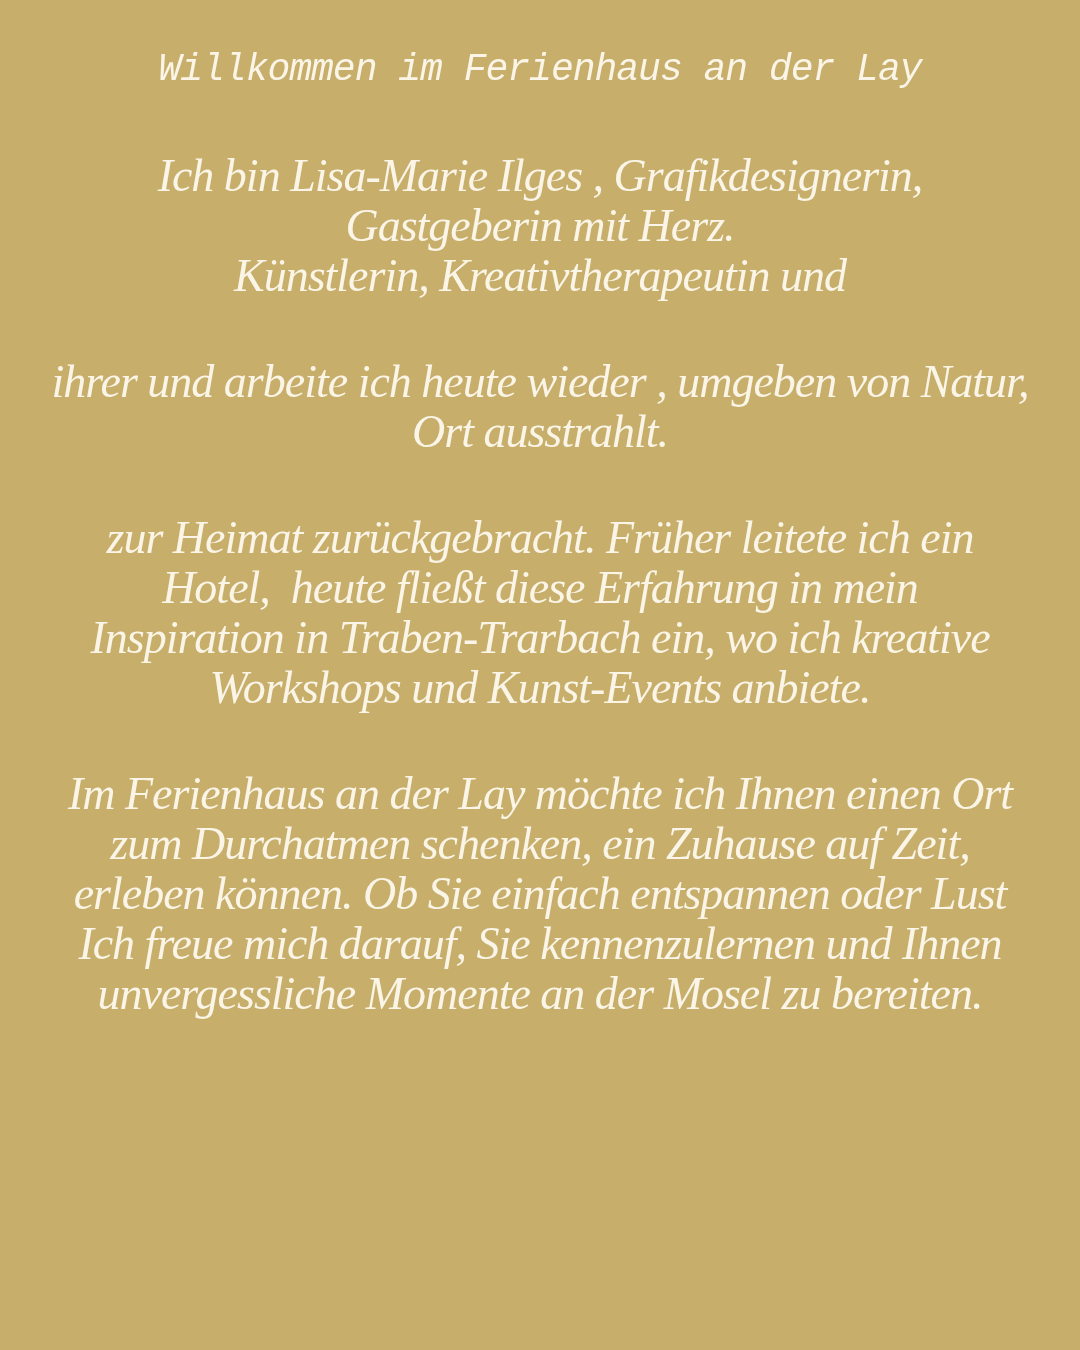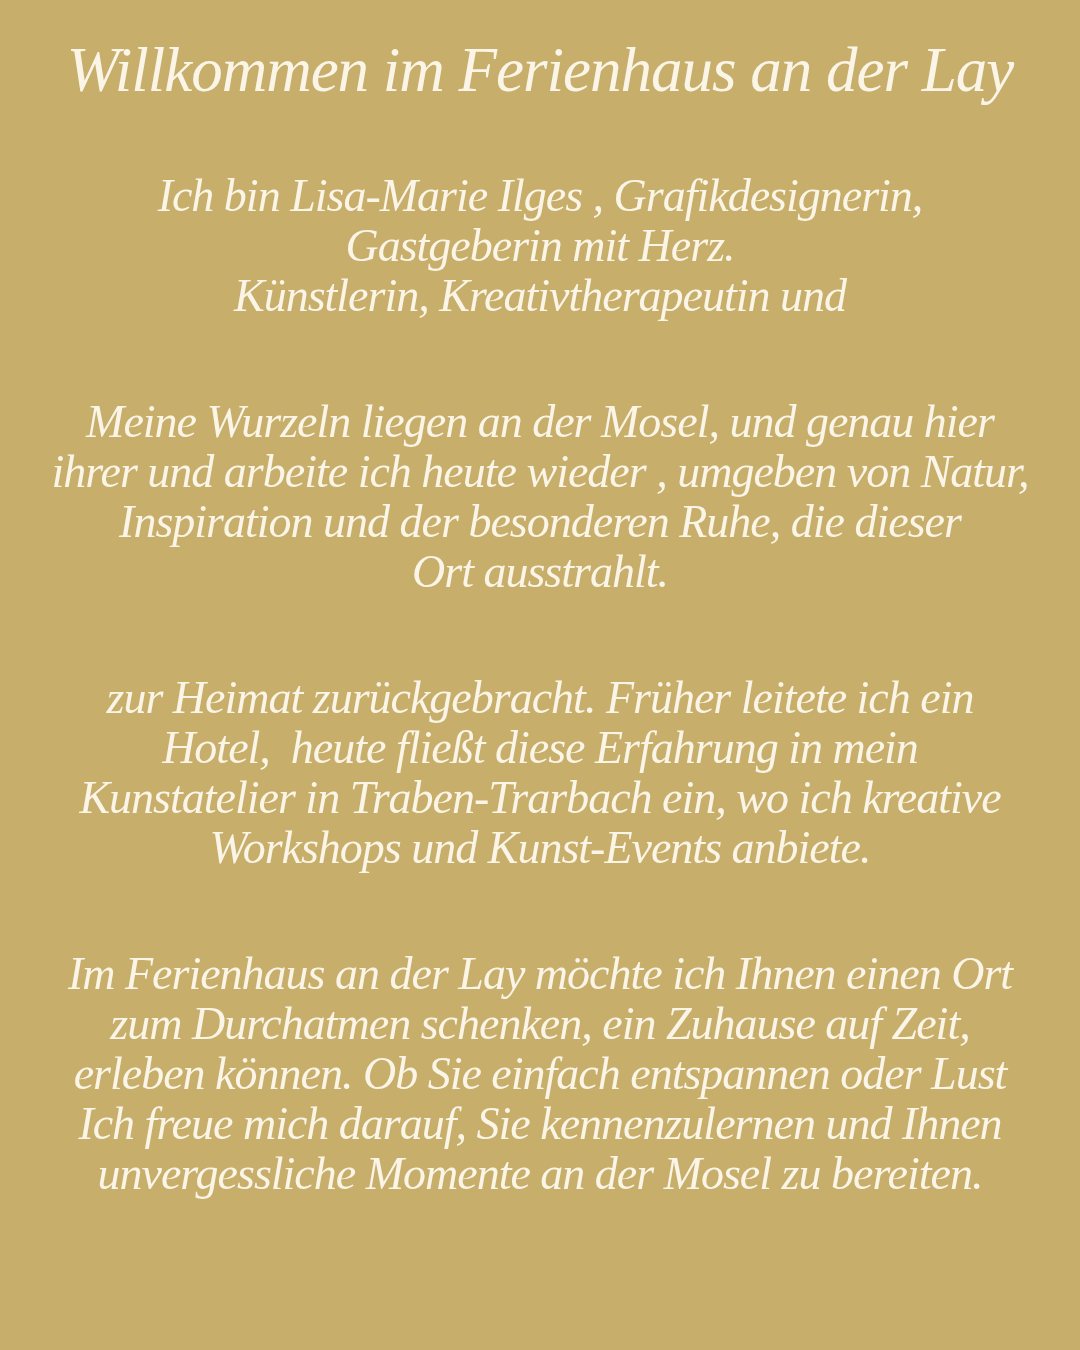--- a/index.html
+++ b/index.html
@@ -21,56 +21,55 @@
     font-family: "Liberation Serif", "DejaVu Serif", serif;
     font-style: italic;
     font-weight: normal;
     font-size: 46px;
     line-height: 50px;
     letter-spacing: -1px;
     color: #faf5e7;
   }
   h1.title {
     margin: 0;
-    font-size: 63px;
+    font-size: 38px;
     line-height: 50px;
     font-weight: normal;
+    font-family: Liberation Mono, monospace;
   }
   .para {
-    margin: 76px 0 0 0;
+    margin: 56px 0 0 0;
     font-style: italic;
   }
   .line {
     white-space: pre;
   }
 </style>
 </head>
 <body style="background: rgb(199, 174, 107);">
 
 <main class="card" style="color: rgb(250, 245, 231);">
 
   <h1 class="title line">Willkommen im Ferienhaus an der Lay</h1>
 
   <section class="para">
     <div class="line">Ich bin Lisa-Marie Ilges , Grafikdesignerin,</div>
     <div class="line">Gastgeberin mit Herz.</div>
     <div class="line">Künstlerin, Kreativtherapeutin und</div>
   </section>
 
   <section class="para">
-    <div class="line">Meine Wurzeln liegen an der Mosel, und genau hier</div>
     <div class="line">ihrer und arbeite ich heute wieder , umgeben von Natur,</div>
-    <div class="line">Inspiration und der besonderen Ruhe, die dieser</div>
     <div class="line">Ort ausstrahlt.</div>
   </section>
 
   <section class="para">
     <div class="line">zur Heimat zurückgebracht. Früher leitete ich ein</div>
     <div class="line">Hotel,  heute fließt diese Erfahrung in mein</div>
-    <div class="line">Kunstatelier in Traben-Trarbach ein, wo ich kreative</div>
+    <div class="line">Inspiration in Traben-Trarbach ein, wo ich kreative</div>
     <div class="line">Workshops und Kunst-Events anbiete.</div>
   </section>
 
   <section class="para">
     <div class="line">Im Ferienhaus an der Lay möchte ich Ihnen einen Ort</div>
     <div class="line">zum Durchatmen schenken, ein Zuhause auf Zeit,</div>
     <div class="line">erleben können. Ob Sie einfach entspannen oder Lust</div>
     <div class="line">Ich freue mich darauf, Sie kennenzulernen und Ihnen</div>
     <div class="line">unvergessliche Momente an der Mosel zu bereiten.</div>
   </section>

